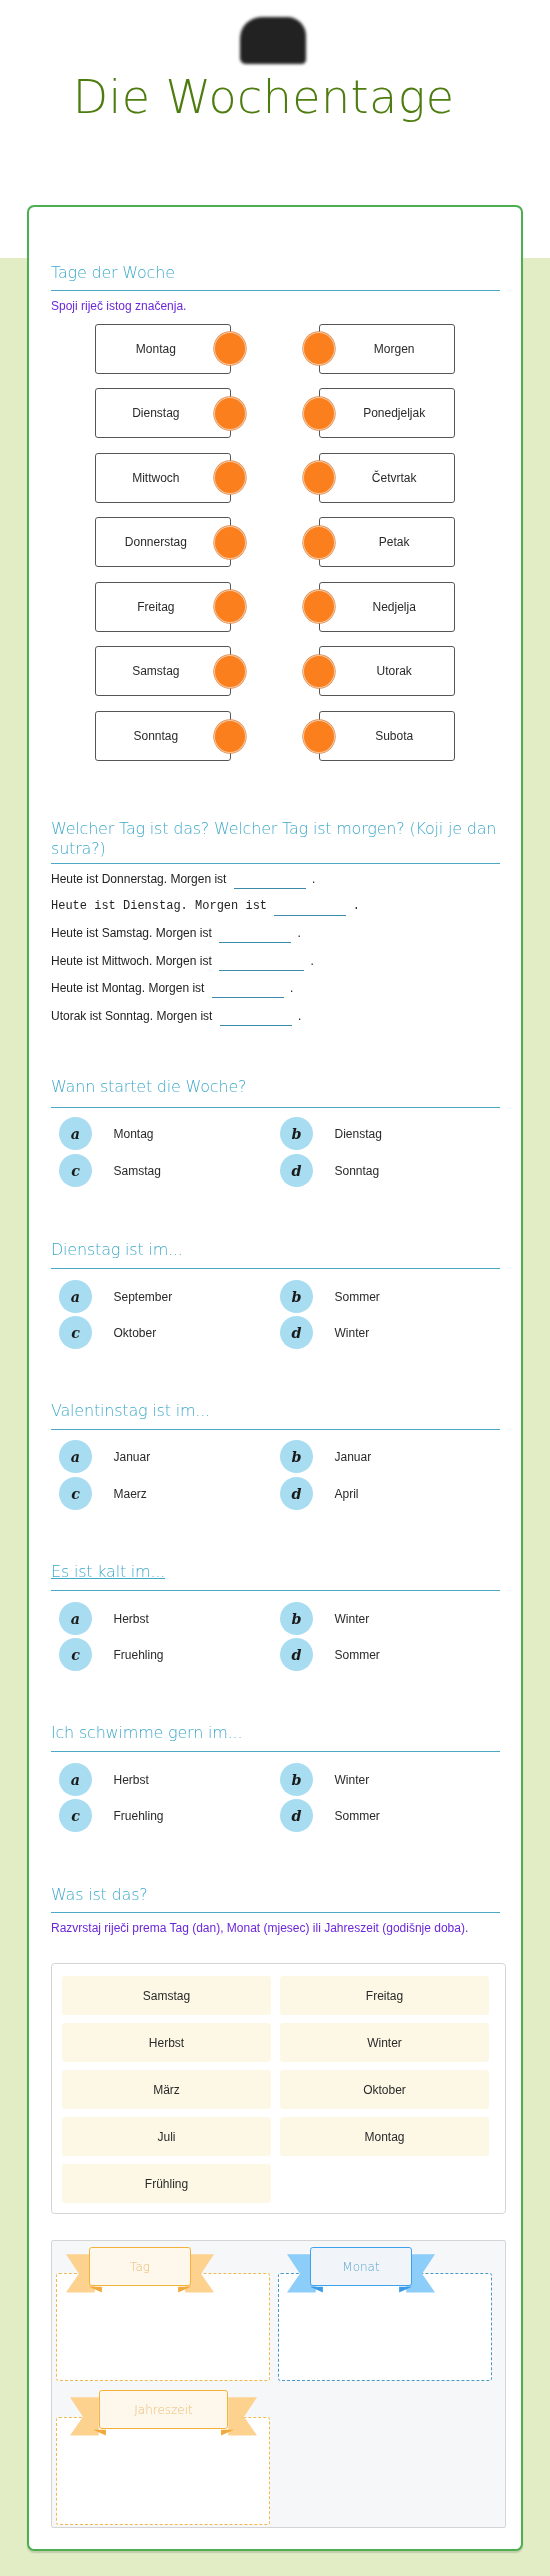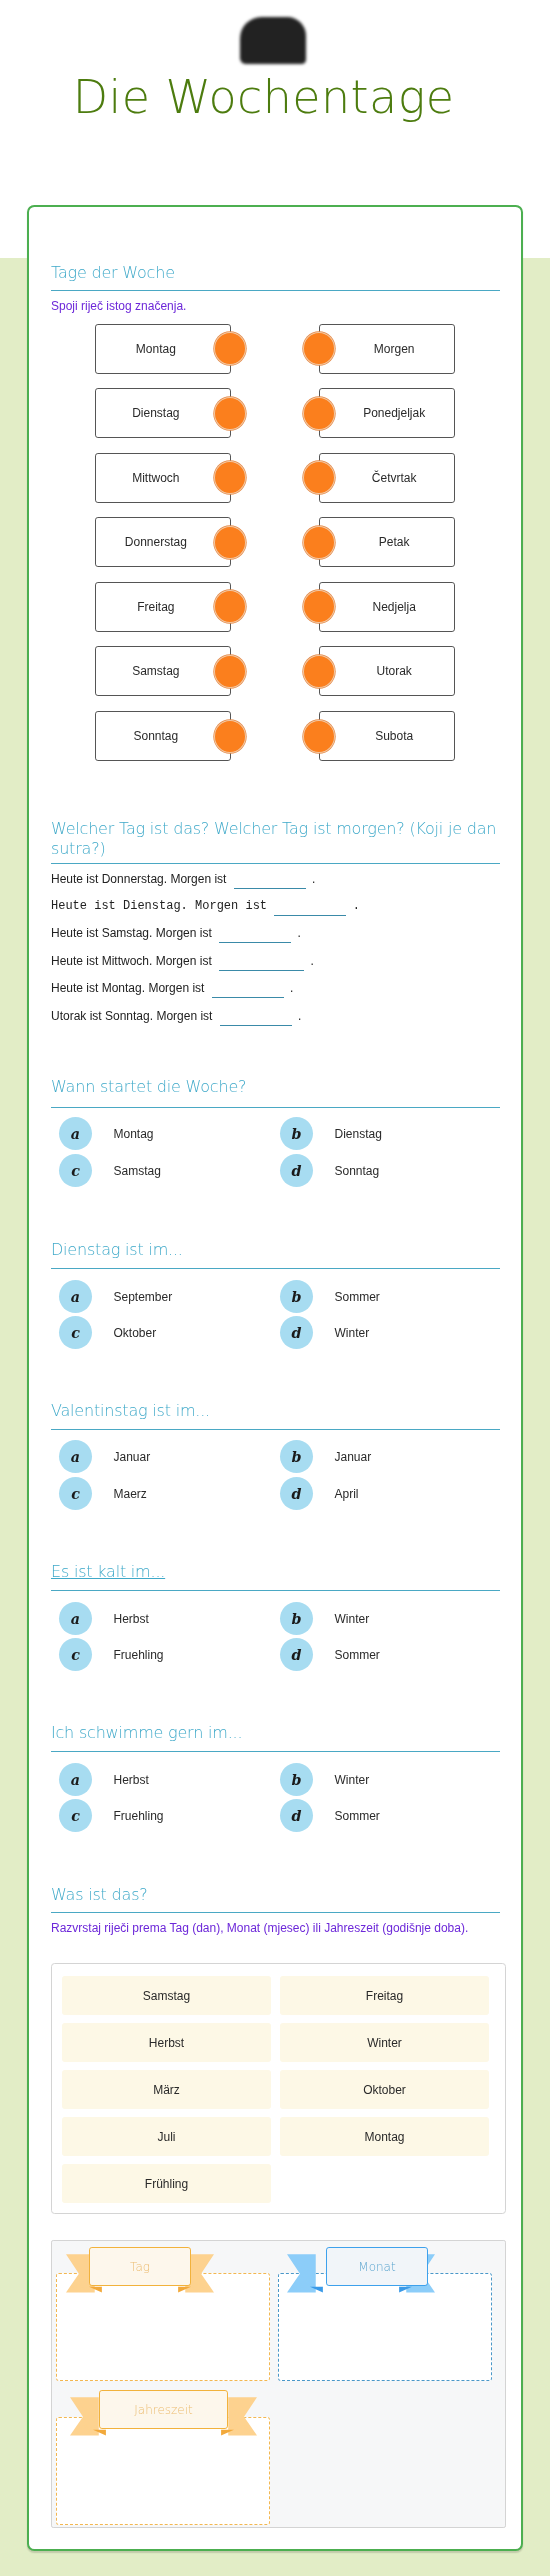--- a/index.html
+++ b/index.html
@@ -388,21 +388,21 @@
 <div class="abs ribbon-label orange" style="left:89px;top:2247px;">Tag</div>
 
 <div class="abs drop blue" style="left:278px;top:2273px;"></div>
 <svg class="abs" style="left:287px;top:2252px;" width="148" height="42" viewBox="0 0 206 58">
   <polygon points="0,3 40,3 40,56 0,56 18,30" fill="#8ccdf9"></polygon>
   <polygon points="206,3 166,3 166,56 206,56 188,30" fill="#8ccdf9"></polygon>
   <polygon points="32,48 50,48 50,56" fill="#3a9ae8"></polygon>
   <polygon points="174,48 156,48 156,56" fill="#3a9ae8"></polygon>
   <rect x="50" y="48" width="106" height="10" fill="#ffffff"></rect>
 </svg>
-<div class="abs ribbon-label blue" style="left:326px;top:2247px;text-align:center;">Monat</div>
+<div class="abs ribbon-label blue" style="left:310px;top:2247px;text-align:center;">Monat</div>
 
 <div class="abs drop orange" style="left:56px;top:2417px;"></div>
 <svg class="abs" style="left:70px;top:2395px;" width="187" height="42" viewBox="0 0 260 58">
   <polygon points="0,3 40,3 40,56 0,56 18,30" fill="#fdd28f"></polygon>
   <polygon points="260,3 220,3 220,56 260,56 242,30" fill="#fdd28f"></polygon>
   <polygon points="32,48 50,48 50,56" fill="#f2a93b"></polygon>
   <polygon points="228,48 210,48 210,56" fill="#f2a93b"></polygon>
   <rect x="50" y="48" width="160" height="10" fill="#ffffff"></rect>
 </svg>
 <div class="abs ribbon-label orange" style="left:99px;top:2390px;width:129px;">Jahreszeit</div>

